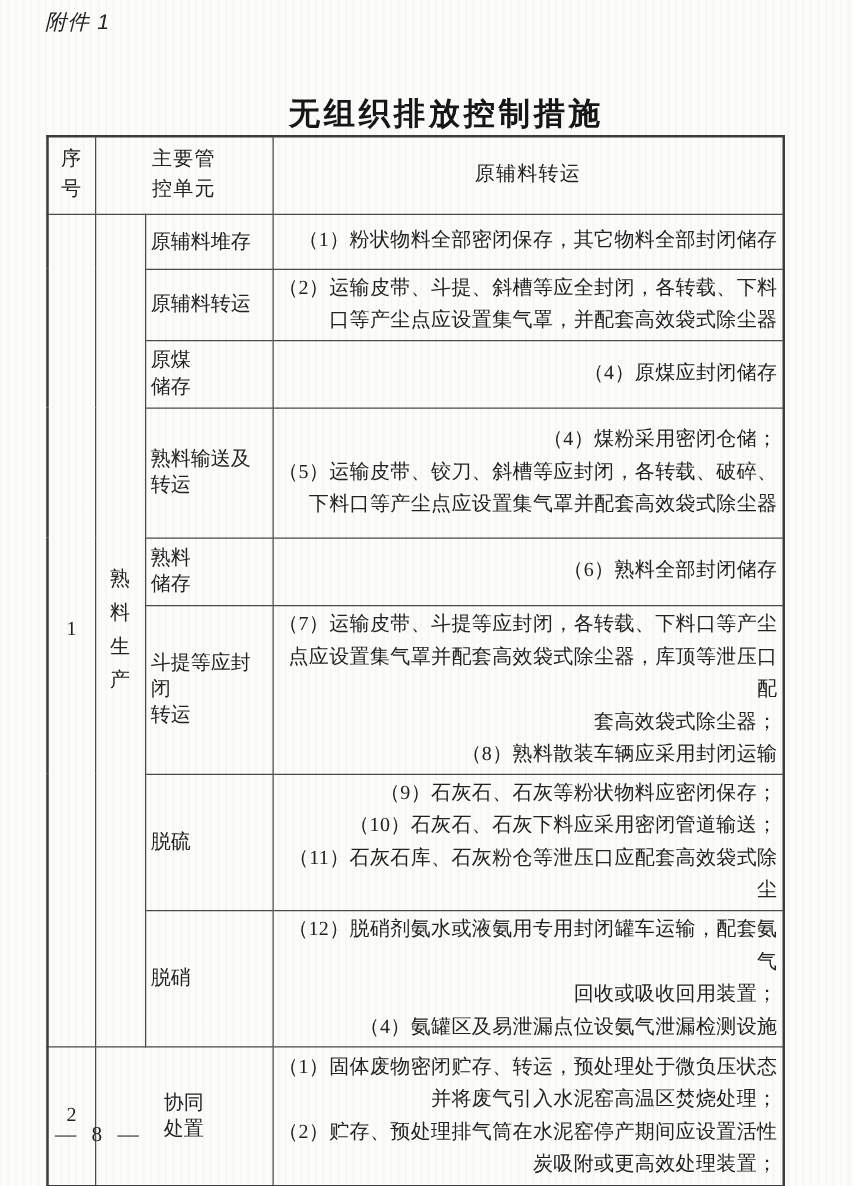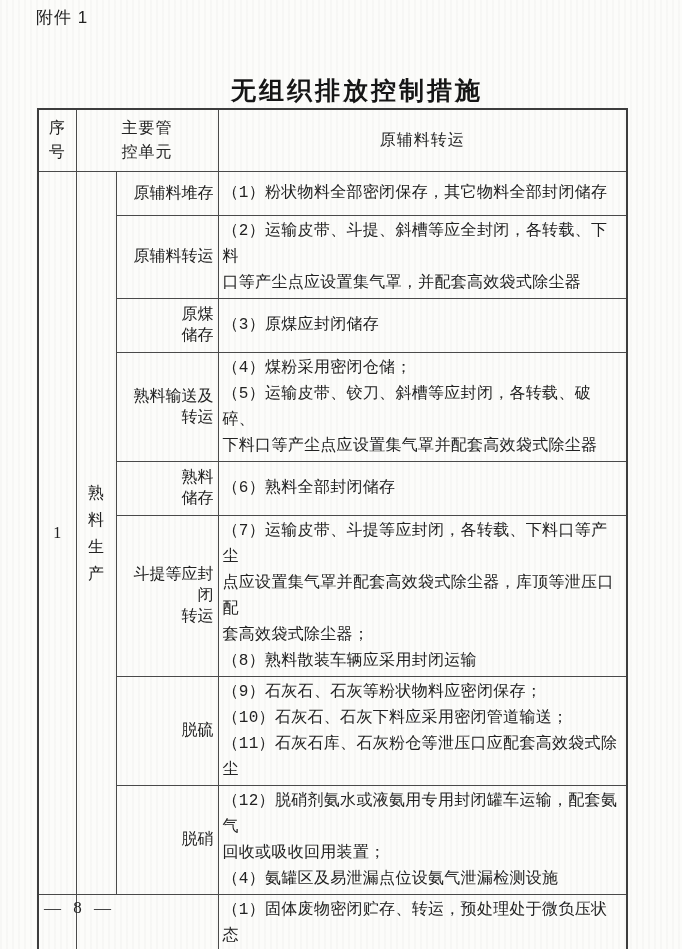--- a/index.html
+++ b/index.html
@@ -9,21 +9,21 @@
       repeating-linear-gradient(90deg, rgba(0,0,0,0.018) 0 2px, rgba(0,0,0,0) 2px 6px),
       #fcfcfa;
     font-family:"Liberation Serif","DejaVu Serif",serif;
     color:#1f1f1f;
     position:relative;
     overflow:hidden;
   }
   .attachment{
     position:absolute;left:36px;top:6px;
     font-family:"Liberation Sans","DejaVu Sans",sans-serif;
-    font-size:17px;color:#222;letter-spacing:1px;
+    font-size:17px;color:#222;letter-spacing:1px;font-style:italic;
   }
   .title{
     position:absolute;left:0;top:58px;width:100%;
     text-align:center;font-size:25px;font-weight:700;
     letter-spacing:3px;color:#161616;margin:16px;
   }
   table.doc{
     position:absolute;left:37px;top:108px;
     width:591px;border-collapse:collapse;table-layout:fixed;
     background:transparent;
@@ -32,22 +32,22 @@
     border:1px solid #4a4a4a;
     padding:2px 4px;
     font-weight:400;
     font-size:16px;
     color:#222;
     vertical-align:middle;
   }
   table.doc{border:2px solid #3d3d3d;}
   .c-seq{width:38px;text-align:center;}
   .c-cat{width:40px;text-align:center;}
-  .c-unit{width:102px;text-align:right;}
-  .c-measure{text-align:left;padding:3px 8px 3px 12px;line-height:26px;letter-spacing:0.3px;font-family:Liberation Mono, monospace;}
+  .c-unit{width:102px;text-align:left;}
+  .c-measure{text-align:right;padding:3px 8px 3px 12px;line-height:26px;letter-spacing:0.3px;}
   .pre{white-space:pre-line;}
   .center{text-align:center;}
   th.head{font-size:16px;letter-spacing:1px;line-height:24px;}
   .cat-vertical{line-height:27px;letter-spacing:0;}
   .hdr{height:62px;}
   .r1{height:44px;}
   .r2{height:56px;}
   .r3{height:54px;}
   .r4{height:104px;}
   .r5{height:54px;}
@@ -94,21 +94,21 @@
       <td class="c-measure pre">（1）粉状物料全部密闭保存，其它物料全部封闭储存</td>
     </tr>
     <tr class="r2">
       <td class="c-unit pre">原辅料转运</td>
       <td class="c-measure pre">（2）运输皮带、斗提、斜槽等应全封闭，各转载、下料
 口等产尘点应设置集气罩，并配套高效袋式除尘器</td>
     </tr>
     <tr class="r3">
       <td class="c-unit pre">原煤
 储存</td>
-      <td class="c-measure pre">（3）原煤应封闭储存</td>
+      <td class="c-measure pre">（4）原煤应封闭储存</td>
     </tr>
     <tr class="r4">
       <td class="c-unit pre">熟料输送及
 转运</td>
       <td class="c-measure pre">（4）煤粉采用密闭仓储；
 （5）运输皮带、铰刀、斜槽等应封闭，各转载、破碎、
 下料口等产尘点应设置集气罩并配套高效袋式除尘器</td>
     </tr>
     <tr class="r5">
       <td class="c-unit pre">熟料

